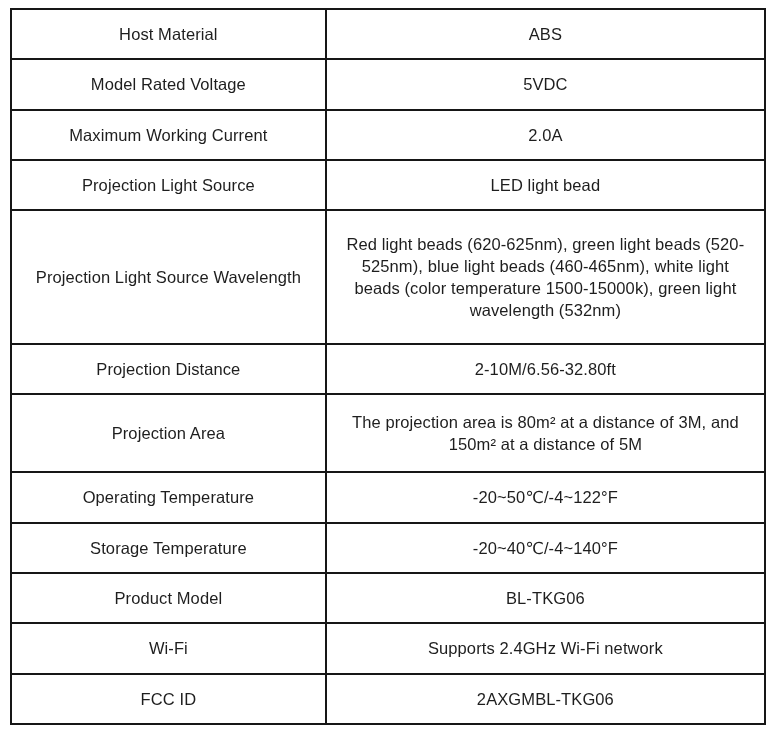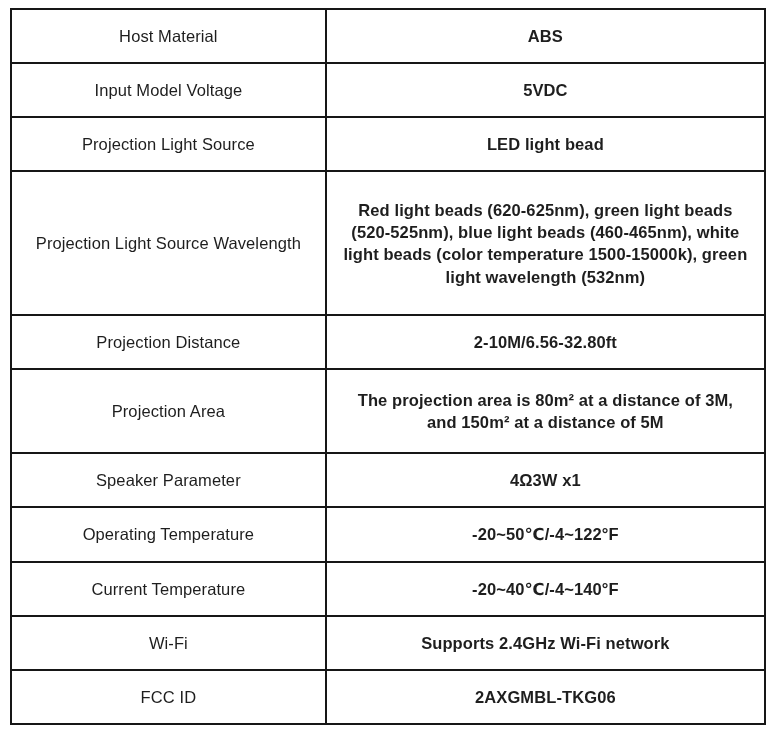--- a/index.html
+++ b/index.html
@@ -34,40 +34,43 @@
   }
   td.label-cell {
     width: 41%;
     padding-left: 22px;
     padding-right: 22px;
   }
   td.value-cell {
     width: 59%;
     padding-left: 14px;
     padding-right: 14px;
-    font-weight: bold;
   }
 </style>
 </head>
 <body>
 
 <div class="page">
   <table class="spec-table">
     <tbody>
   <tr>
     <td class="label-cell">Host Material</td>
     <td class="value-cell">ABS</td>
   </tr>
 
   <tr>
-    <td class="label-cell">Input Model Voltage</td>
+    <td class="label-cell">Model Rated Voltage</td>
     <td class="value-cell">5VDC</td>
   </tr>
 
 
+  <tr>
+    <td class="label-cell">Maximum Working Current</td>
+    <td class="value-cell">2.0A</td>
+  </tr>
 
   <tr>
     <td class="label-cell">Projection Light Source</td>
     <td class="value-cell">LED light bead</td>
   </tr>
 
   <tr>
     <td class="label-cell">Projection Light Source Wavelength</td>
     <td class="value-cell">Red light beads (620-625nm), green light beads (520-525nm), blue light beads (460-465nm), white light beads (color temperature 1500-15000k), green light wavelength (532nm)</td>
   </tr>
@@ -76,35 +79,35 @@
     <td class="label-cell">Projection Distance</td>
     <td class="value-cell">2-10M/6.56-32.80ft</td>
   </tr>
 
   <tr>
     <td class="label-cell">Projection Area</td>
     <td class="value-cell">The projection area is 80m² at a distance of 3M, and 150m² at a distance of 5M</td>
   </tr>
 
 
-  <tr>
-    <td class="label-cell">Speaker Parameter</td>
-    <td class="value-cell">4Ω3W x1</td>
-  </tr>
 
   <tr>
     <td class="label-cell">Operating Temperature</td>
     <td class="value-cell">-20~50℃/-4~122°F</td>
   </tr>
 
   <tr>
-    <td class="label-cell">Current Temperature</td>
+    <td class="label-cell">Storage Temperature</td>
     <td class="value-cell">-20~40℃/-4~140°F</td>
   </tr>
 
+  <tr>
+    <td class="label-cell">Product Model</td>
+    <td class="value-cell">BL-TKG06</td>
+  </tr>
 
 
   <tr>
     <td class="label-cell">Wi-Fi</td>
     <td class="value-cell">Supports 2.4GHz Wi-Fi network</td>
   </tr>
 
   <tr>
     <td class="label-cell">FCC ID</td>
     <td class="value-cell">2AXGMBL-TKG06</td>

